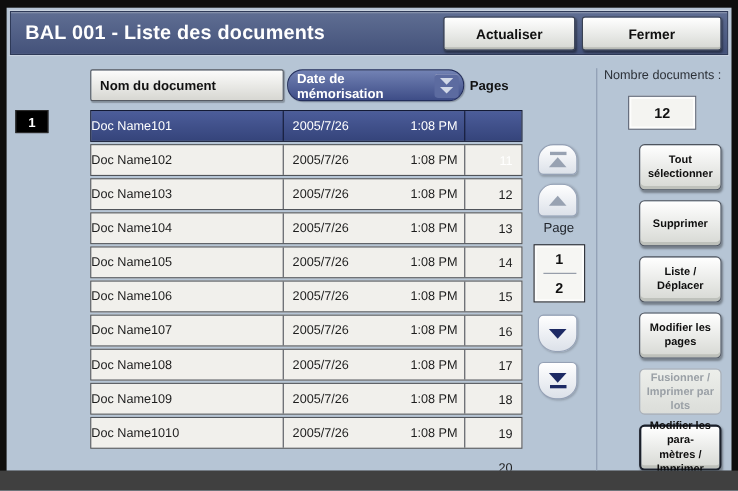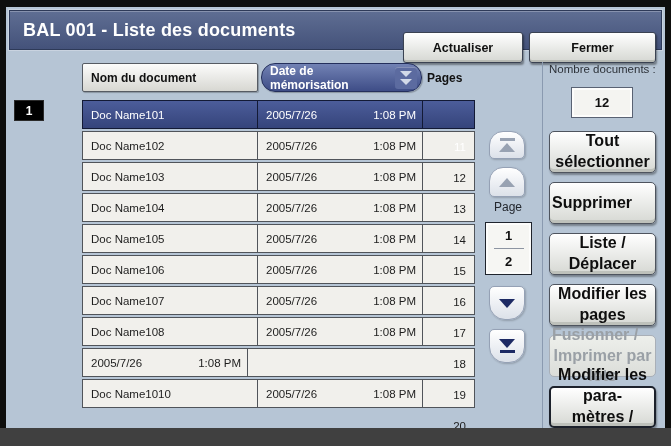--- a/index.html
+++ b/index.html
@@ -23,21 +23,20 @@
     position:absolute; left:13px; top:50%; transform:translateY(-50%);
     color:#ffffff; font-weight:bold; font-size:18px; letter-spacing:.2px; white-space:nowrap;
   }
   .top-btn {
     position:absolute; top:4px; height:31px; border-radius:3px;
     background:linear-gradient(#ffffff,#d5d7d2);
     border:1px solid #3a4252; color:#101010;
     font-family:inherit; font-weight:bold; font-size:12.5px;
     box-shadow: inset 0 -2px 0 #b8bbb5, 1px 2px 2px rgba(0,0,0,.4);
     cursor:pointer;
-    margin-top:17px;
   }
   .btn-refresh { left:393px; width:120px; }
   .btn-close   { left:519px; width:127px; }
 
   
   .col-h {
     position:absolute; top:63px; height:29px; display:flex; align-items:center;
     font-weight:bold; font-size:12px;
   }
   .name-h {
@@ -74,21 +73,21 @@
     font-size:12px; font-weight:bold;
   }
 
   
   .rows { position:absolute; left:82px; top:100px; width:393px; }
   .row {
     height:29px; margin-bottom:2px; display:flex;
     background:#f1f0ec; border:1px solid #50545a; cursor:pointer;
   }
   .cell { display:flex; align-items:center; font-size:11.5px; color:#1d1d1d; height:100%; }
-  .c-name  { width:175px; padding-left:8px; border-right:1px solid #50545a; }
+  .c-name  { width:175px; padding-left:0; border-right:1px solid #50545a; }
   .c-date  { width:165px; padding:0 6px 0 8px; justify-content:space-between; border-right:1px solid #50545a; }
   .c-pages { flex:1; justify-content:flex-end; padding-right:8px;margin-top:32px; }
   .row.selected { background:linear-gradient(#4c5d9a,#35447b); border-color:#131a35; }
   .row.selected .cell { color:#ffffff; border-right-color:#131a35; }
 
   
   .scr {
     position:absolute; left:489px; width:36px;
     background:linear-gradient(#ffffff,#dce1e9);
     border:1px solid #95a1b5; cursor:pointer;
@@ -132,24 +131,25 @@
     font-weight:bold; font-size:13px; color:#101010;
   }
   .actions {
     position:absolute; left:549px; top:131px; width:107px;
     display:flex; flex-direction:column; gap:9px;
   }
   .action-btn {
     height:42px; border-radius:5px; padding:0 2px;
     background:linear-gradient(#ffffff,#d6d8d3);
     border:1px solid #4e545e; color:#0e0e0e;
-    font-family:inherit; font-weight:bold; font-size:16px; line-height:1.3;
+    font-family:inherit; font-weight:bold; font-size:10px; line-height:1.3;
     box-shadow: inset 0 -3px 0 #bec1bb, 1px 2px 2px rgba(0,0,0,.35);
-    display:flex; flex-direction:column; align-items:flex-start; justify-content:center;
+    display:flex; flex-direction:column; align-items:center; justify-content:center;
     cursor:pointer;
+    margin-left:32px;
   }
   .action-btn.disabled {
     color:#9aa0a6; cursor:default;
     background:linear-gradient(#edefeb,#dbddd9);
     border-color:#a9afb7; box-shadow:none;
   }
   .action-btn.strong { border:2px solid #1c212b; }
 </style>
 </head>
 <body>
@@ -234,20 +234,21 @@
       </div>
       <div class="row">
         <div class="cell c-name">Doc Name108</div>
         <div class="cell c-date">
           <span>2005/7/26</span>
           <span>1:08 PM</span>
         </div>
         <div class="cell c-pages">18</div>
       </div>
       <div class="row">
+        <div class="cell c-name">Doc Name109</div>
         <div class="cell c-date">
           <span>2005/7/26</span>
           <span>1:08 PM</span>
         </div>
         <div class="cell c-pages">19</div>
       </div>
       <div class="row">
         <div class="cell c-name">Doc Name1010</div>
         <div class="cell c-date">
           <span>2005/7/26</span>

